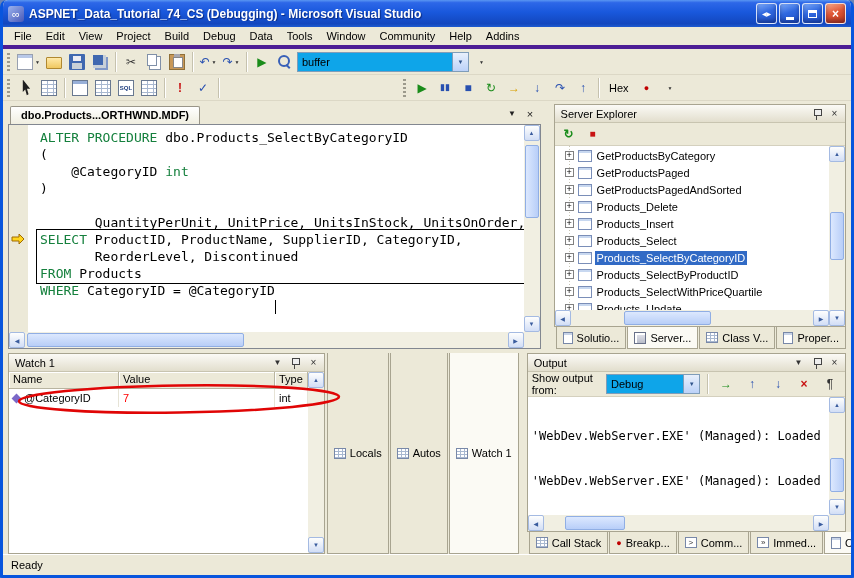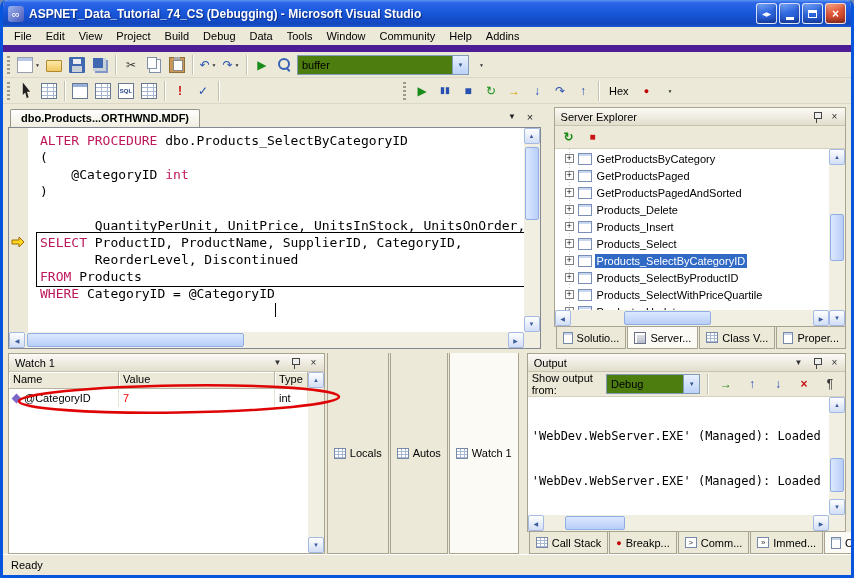--- a/index.html
+++ b/index.html
@@ -22,34 +22,34 @@
   .wbtns { display:flex; gap:2px; }
   .wbtn { width:21px; height:21px; border-radius:3px; border:1px solid rgba(255,255,255,.8);
     display:flex; align-items:center; justify-content:center; color:#fff;
     background:linear-gradient(160deg,#7BA8F8 0%,#3068E0 45%,#1E50C8 100%);
     box-shadow:inset 0 -3px 4px rgba(0,0,40,.35); font-size:10px; }
   .wbtn.close { background:linear-gradient(160deg,#F8A888 0%,#E05838 45%,#C03818 100%); font-weight:bold; font-size:12px; }
   .wbtn .nav-glyph { font-size:6px; letter-spacing:0; }
   .glyph-min { width:8px; height:3px; background:#fff; margin-top:9px; }
   .glyph-max { width:9px; height:8px; border:1px solid #fff; border-top-width:3px; }
   
-  .menubar { flex:0 0 22px; display:flex; align-items:center; padding:0 4px; border-bottom:7px solid #4c1d95; }
+  .menubar { flex:0 0 22px; display:flex; align-items:center; padding:0 4px; border-bottom:4px solid #4c1d95; }
   .menu-item { padding:3px 7px; }
   
   .toolbar { flex:0 0 26px; display:flex; align-items:center; padding:0 2px; border-bottom:1px solid #DCD8C6; gap:1px; }
   .grip { width:3px; height:18px; margin:0 4px 0 2px;
     background:repeating-linear-gradient(to bottom,#9C9A8C 0 2px,transparent 2px 4px); }
   .tbtn { min-width:22px; height:22px; border-radius:2px; display:flex; align-items:center; justify-content:center; gap:1px; padding:0 2px; }
   .tsep { width:1px; height:20px; background:#C6C2AE; box-shadow:1px 0 0 #FFF; margin:0 3px; }
   .caret { font-size:5px; color:#333; margin-left:1px; }
   .glyph { font-size:12px; line-height:1; }
   .g-green { color:#1A8C1A; } .g-blue { color:#2850B0; } .g-red { color:#C81414; }
   .g-yellow { color:#D8A000; } .g-dark { color:#333; }
   .g-small { font-size:9px; }
-  .combo { height:20px; background:#4d7c0f; border:1px solid #7F9DB9; display:flex; align-items:center; padding-left:4px; }
+  .combo { height:20px; background:#0ea5e9; border:1px solid #7F9DB9; display:flex; align-items:center; padding-left:4px; }
   .combo .cval { flex:1; white-space:nowrap; overflow:hidden; }
   .combo .dd { width:16px; align-self:stretch; margin-left:4px; border-left:1px solid #7F9DB9;
     background:linear-gradient(#E8F0FC,#BCD2F8); display:flex; align-items:center; justify-content:center;
     font-size:6px; color:#30548C; }
   
   .ic { width:16px; height:16px; display:inline-block; position:relative; }
   .i-newitem { background:#FFF; border:1px solid #98A0B0; box-shadow:inset 0 3px 0 #B8C8E8; }
   .i-folder { height:12px; margin-top:2px; background:linear-gradient(#FFE9A8,#F0C860); border:1px solid #B08830; border-radius:1px; }
   .i-save { background:#4068B0; border-radius:1px; }
   .i-save::before { content:""; position:absolute; left:4px; top:2px; width:8px; height:5px; background:#ECECF4; }
@@ -84,21 +84,21 @@
   .doc-tab { background:linear-gradient(#FFFFFF,#F0EEE0); border:1px solid #999588; border-bottom:none;
     border-radius:2px 2px 0 0; padding:2px 10px 3px; font-weight:bold; white-space:nowrap; }
   .doc-btns { margin-left:auto; display:flex; gap:3px; padding:0 3px 3px 0; }
   .mini-btn { width:15px; height:15px; display:flex; align-items:center; justify-content:center; font-size:8px; color:#222; }
   .editor-frame { flex:1; border:1px solid #828790; background:#fff; display:flex; flex-direction:column; min-height:0; }
   .editor-body { flex:1; display:flex; min-height:0; }
   .bp-margin { flex:0 0 19px; background:#ECE9D8; position:relative; }
   .code-area { flex:1; position:relative; padding:4px 0 0 12px; overflow:hidden;
     font-family:"DejaVu Sans Mono", monospace; font-size:13px; line-height:17px; }
   .cl { white-space:pre; height:17px; }
-  .kw { color:#be185d;text-align:center; }
+  .kw { color:#15803d;text-align:center; }
   .stmt-box { position:absolute; left:8px; top:104px; width:501px; height:55px; border:1px solid #000; pointer-events:none; }
   .edit-caret { position:absolute; left:247px; top:175px; width:1px; height:14px; background:#000; }
   .cur-arrow { position:absolute; left:2px; top:108px; }
   
   .sbv { flex:0 0 16px; display:flex; flex-direction:column; background:#F1EFE2; }
   .sbh { flex:0 0 16px; display:flex; background:#F1EFE2; }
   .sbtn { flex:0 0 16px; width:16px; height:16px; display:flex; align-items:center; justify-content:center;
     font-size:6px; color:#3A5C9E; background:linear-gradient(#FEFEFD,#D2DEF6); border:1px solid #A4BAE2; border-radius:2px; }
   .strack { flex:1; position:relative; }
   .sthumb { position:absolute; background:linear-gradient(to right,#DCE8FE,#B8CEF8); border:1px solid #90AEE4; border-radius:2px; }

